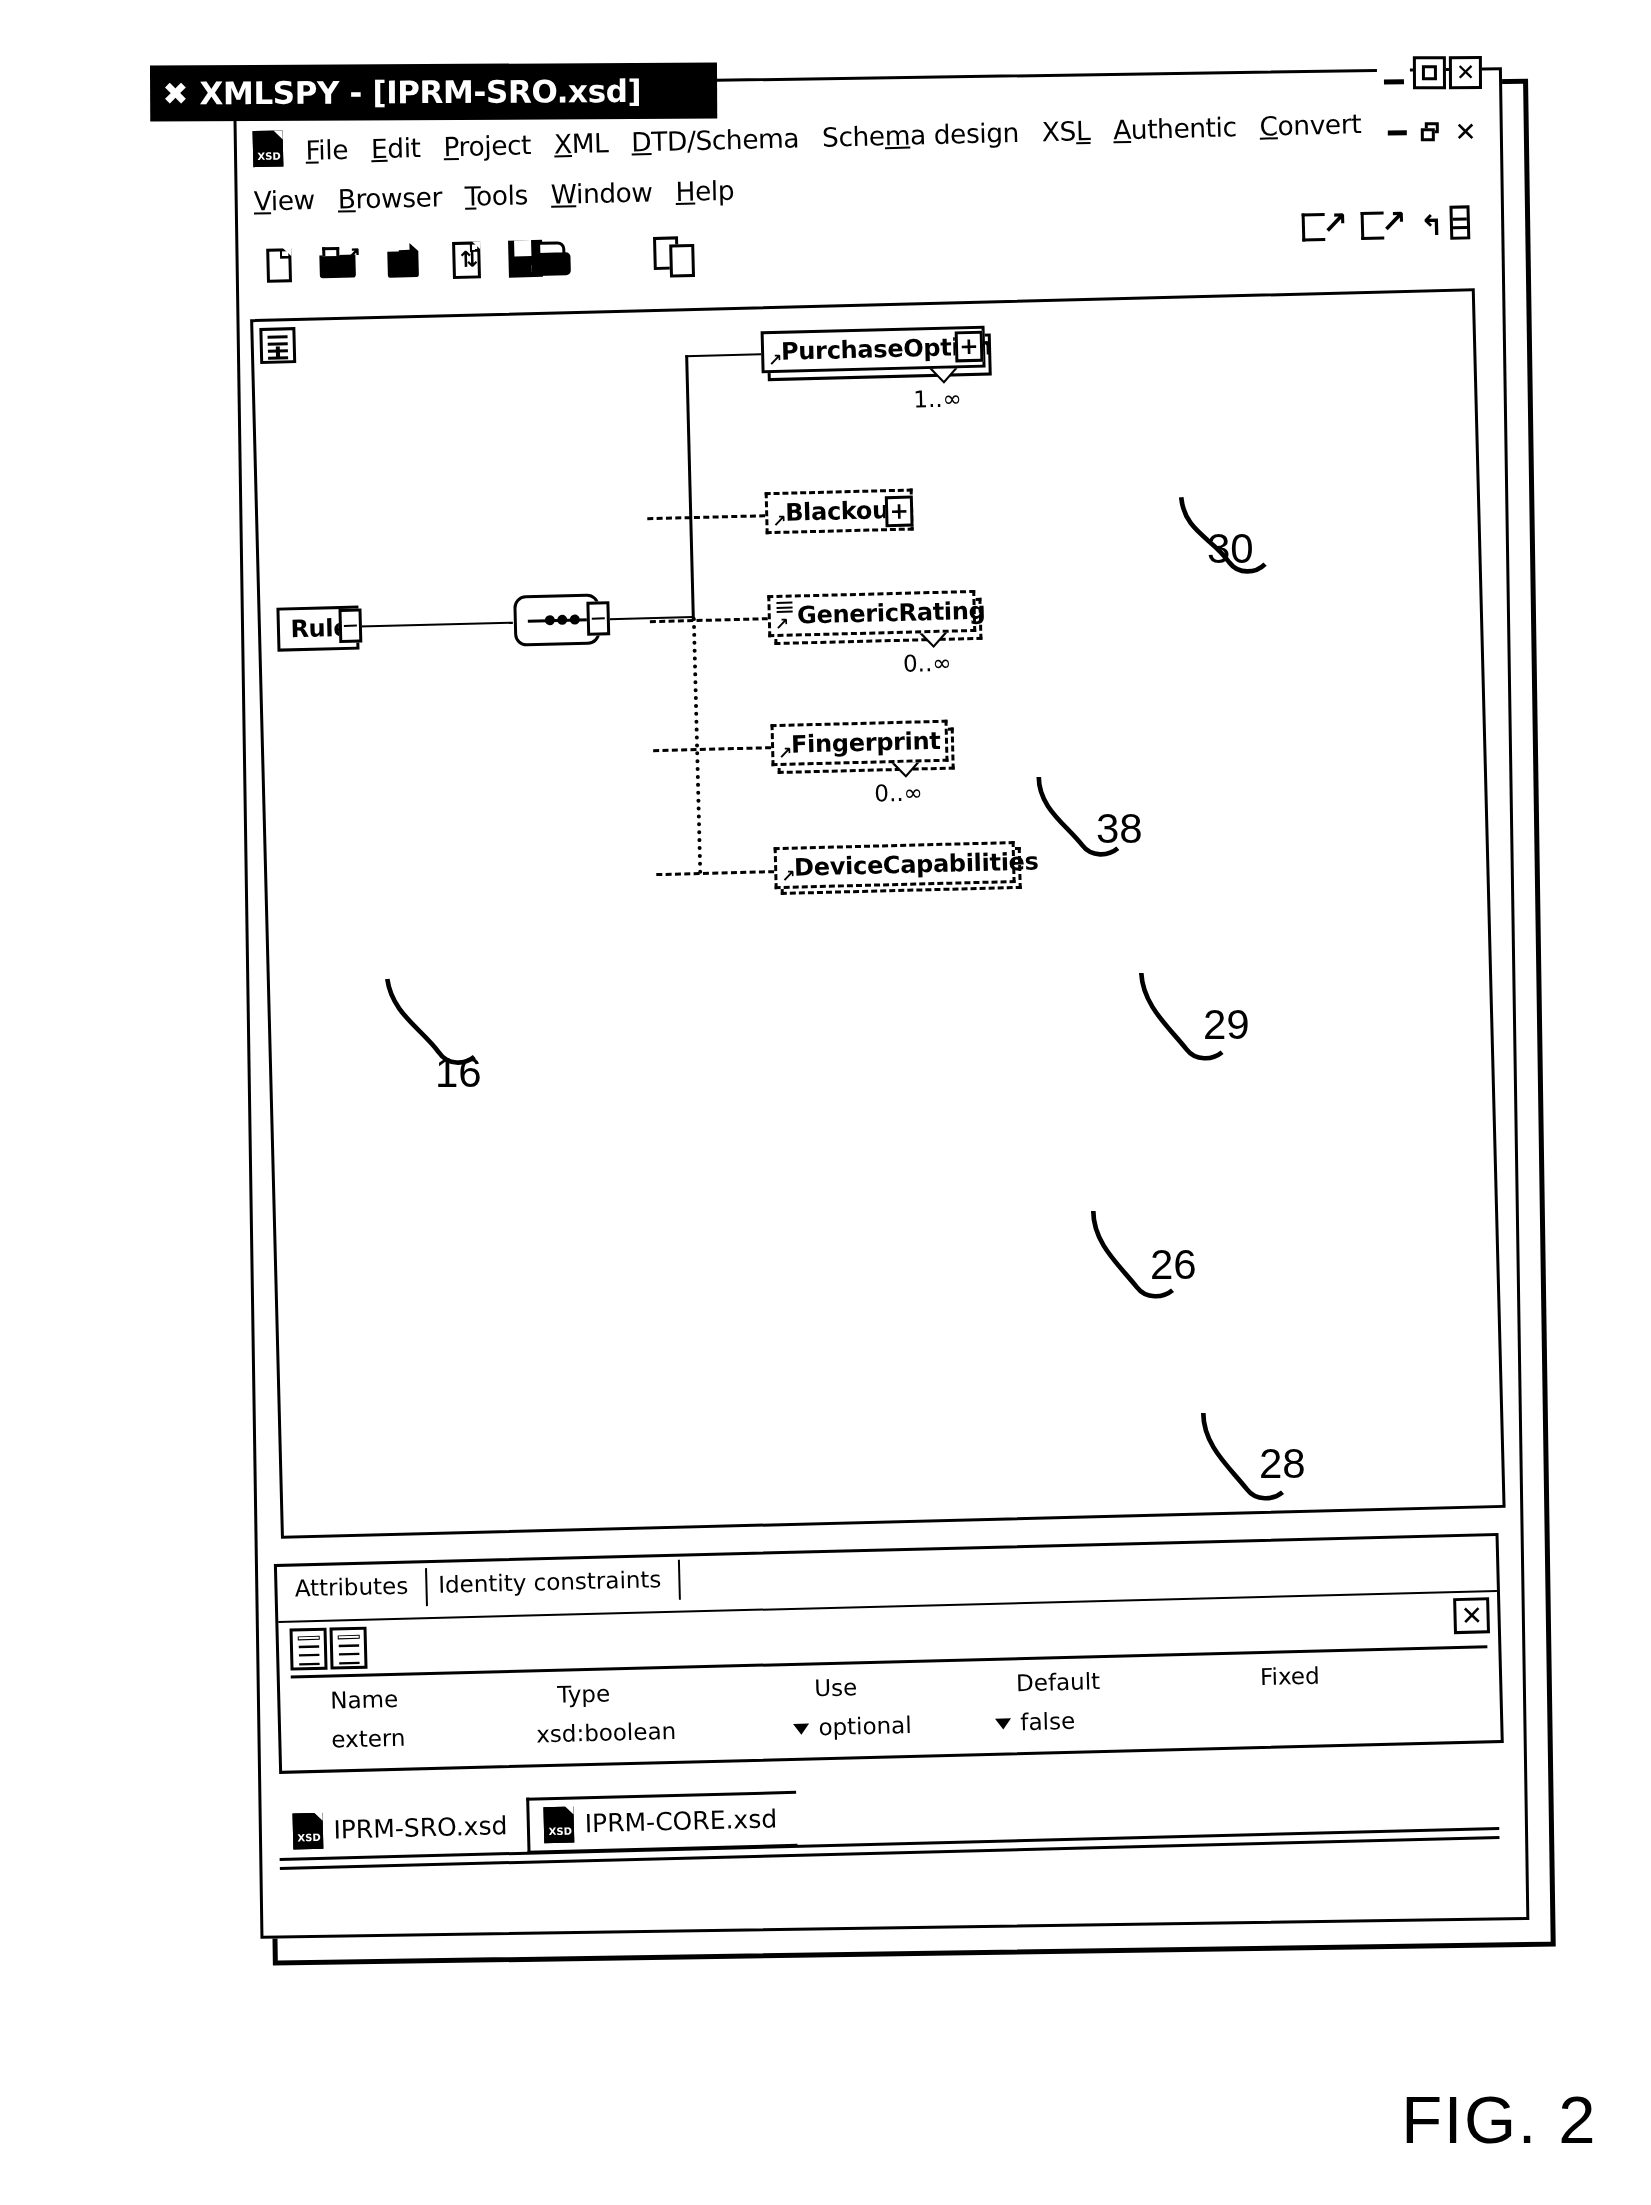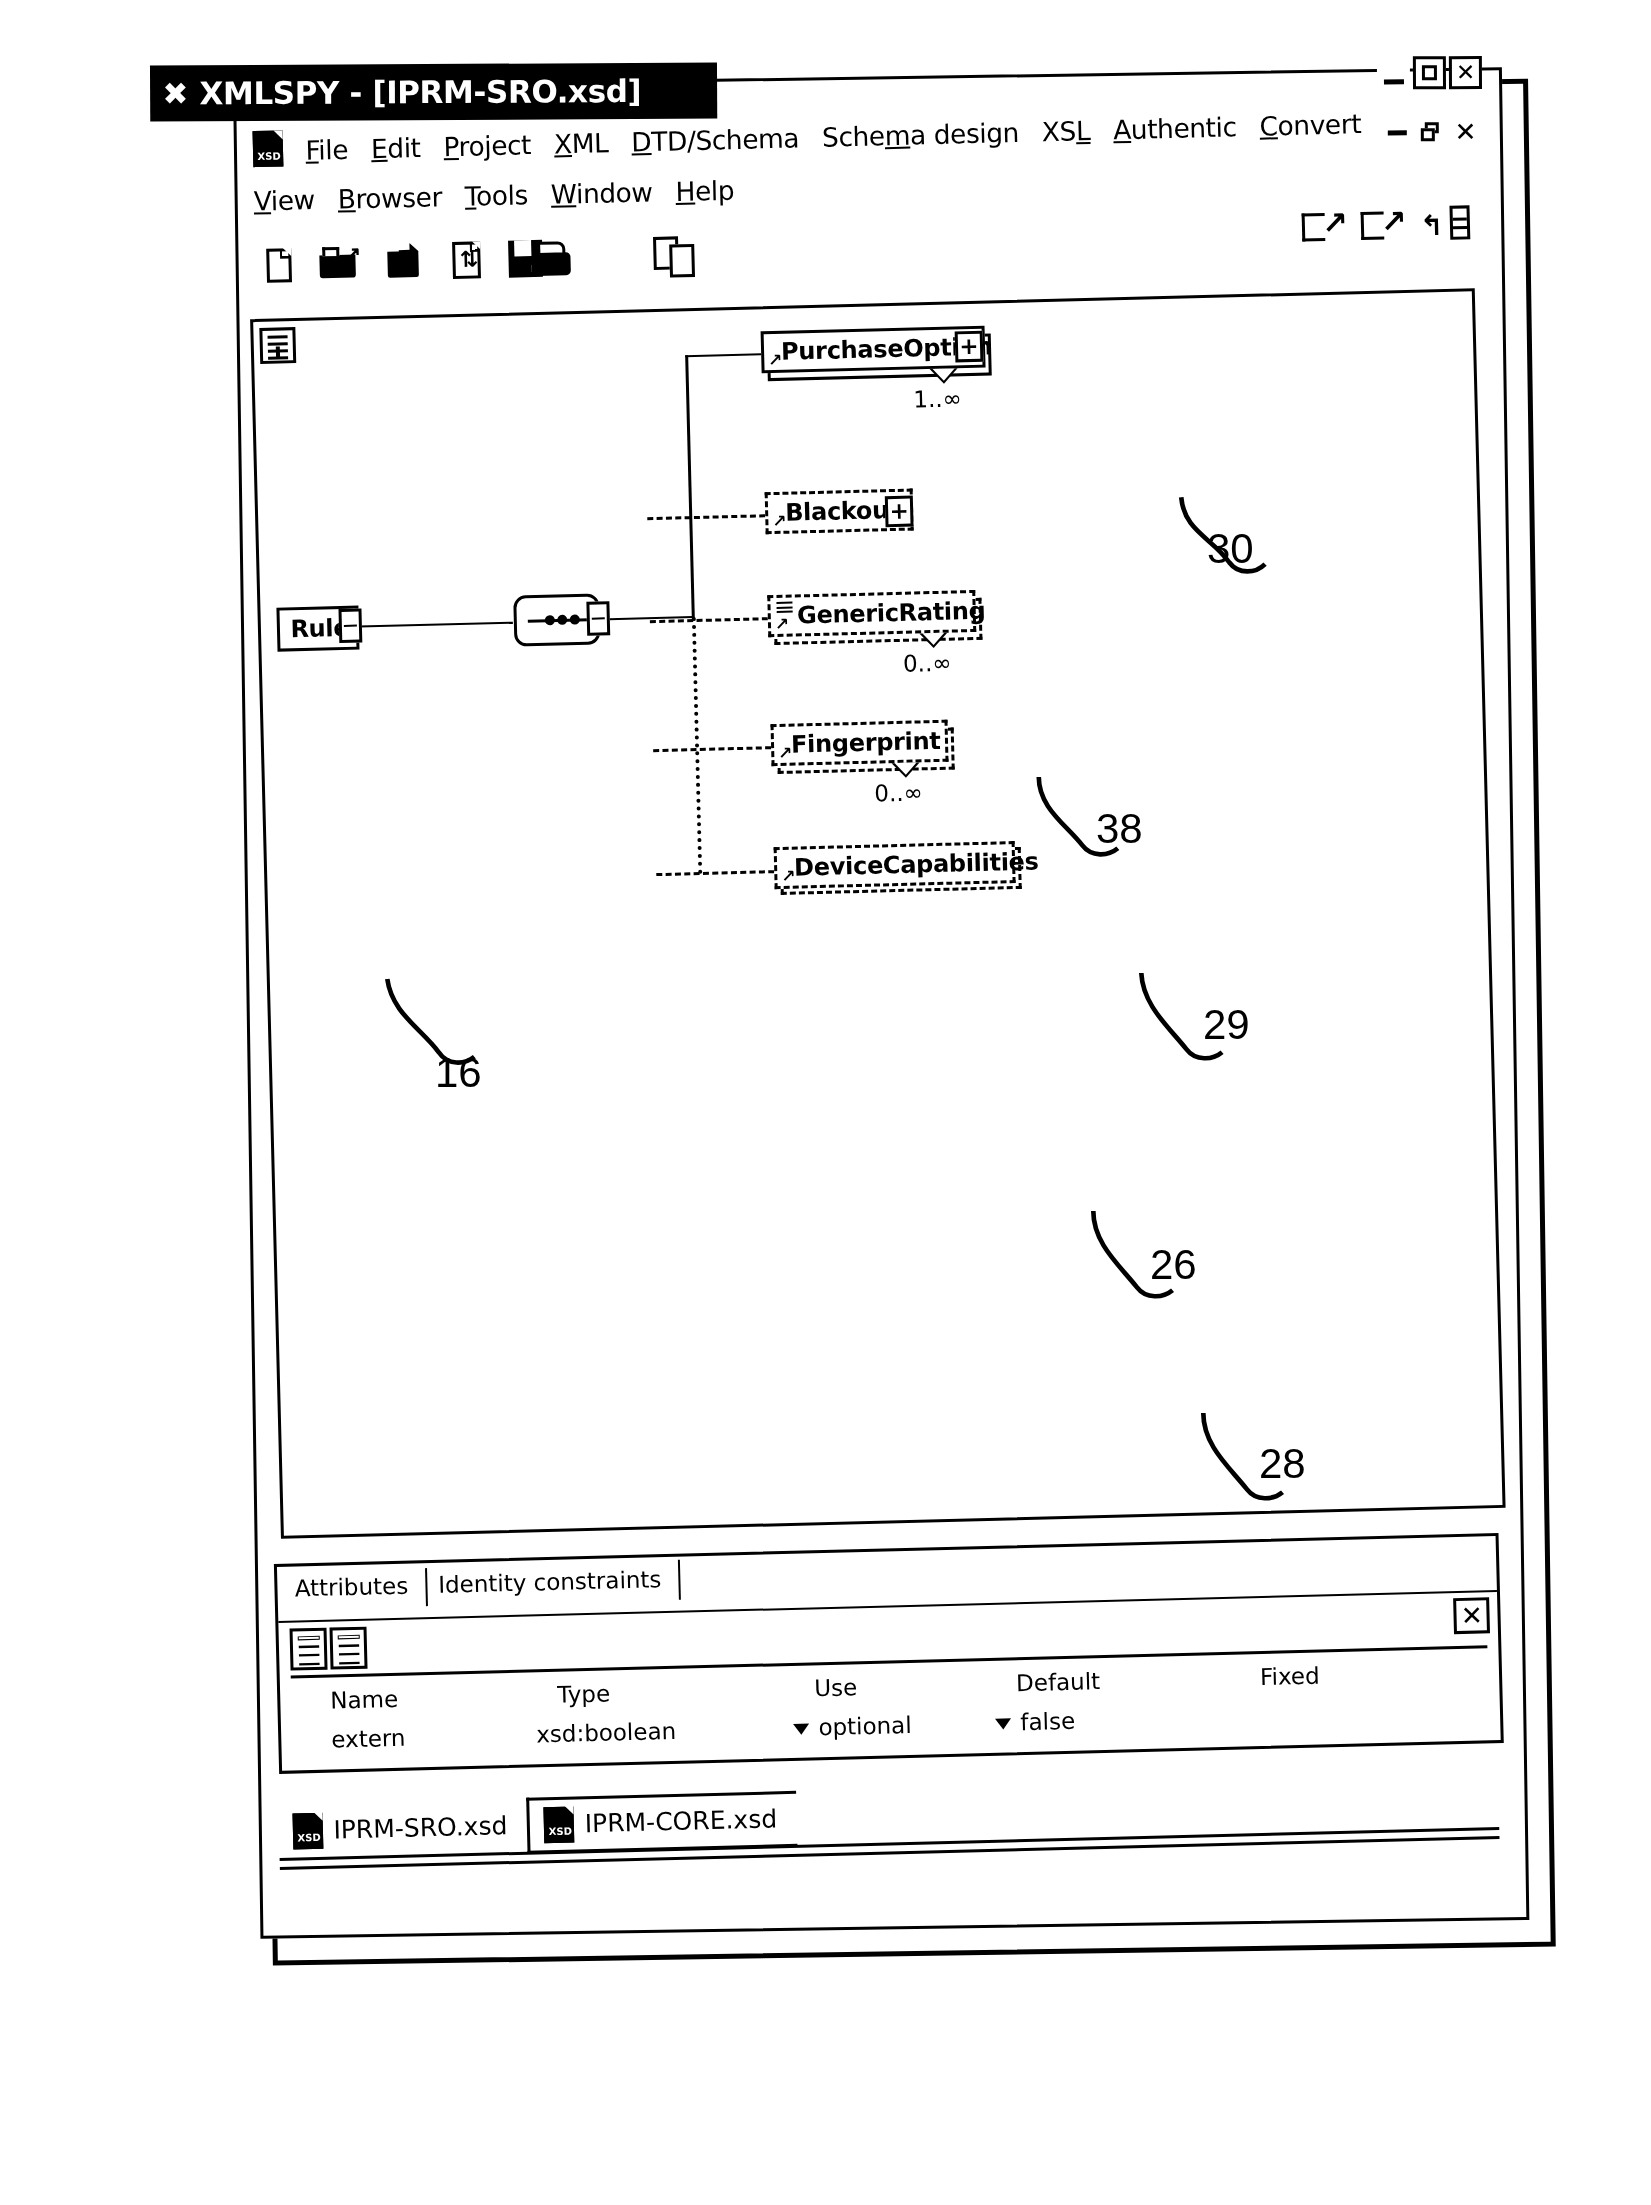--- a/index.html
+++ b/index.html
@@ -871,15 +871,16 @@
   </div>
   <div class="refnum" style="left:1150px; top:1241px;">26</div>
 
   <div class="leader" style="left:1197px; top:1413px;">
     <svg width="140" height="101" viewBox="0 0 180 130">
       <path d="M8 0 C 8 42, 42 70, 64 98 C 76 114, 98 112, 110 102" fill="none" stroke="#000" stroke-width="6"></path>
     </svg>
   </div>
   <div class="refnum" style="left:1259px; top:1440px;">28</div>
 
+  <div class="fig-label">FIG. 2</div>
 
 </div>
 
 
 </body></html>

